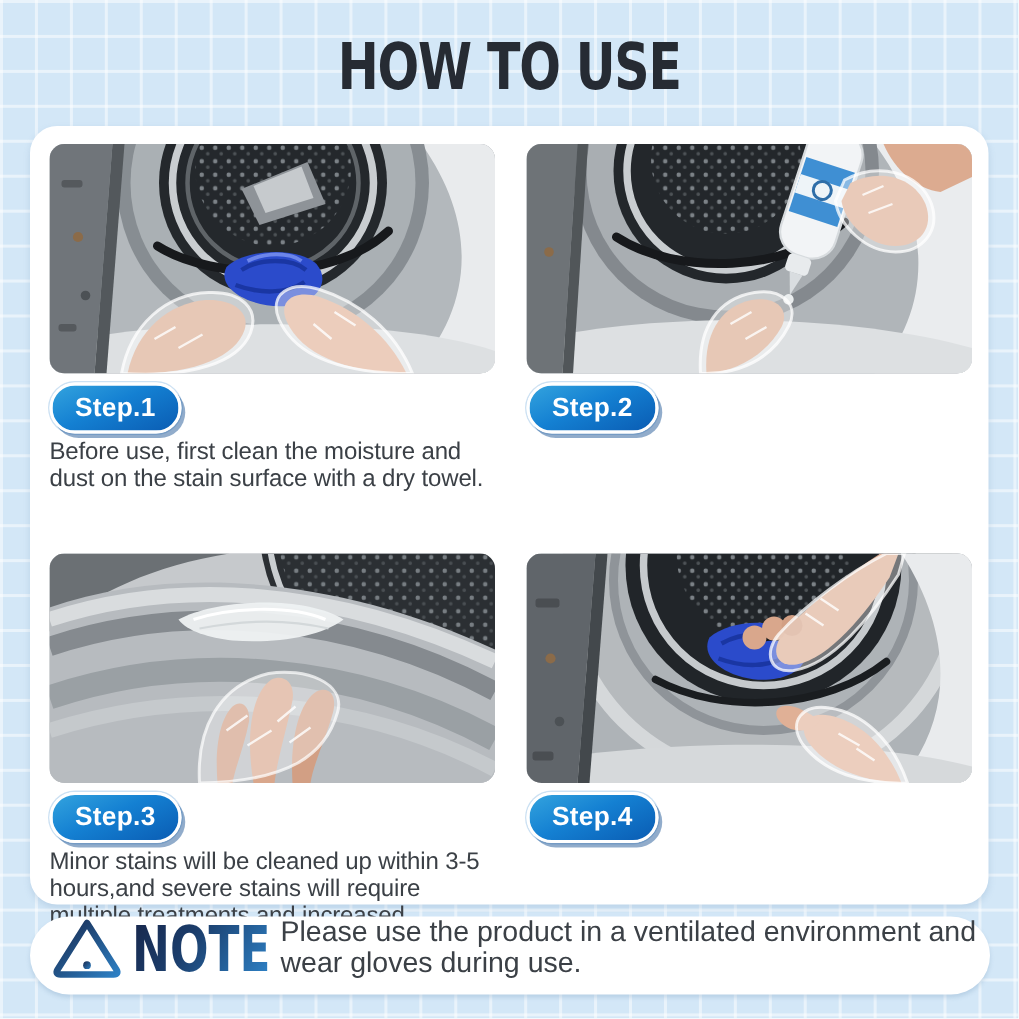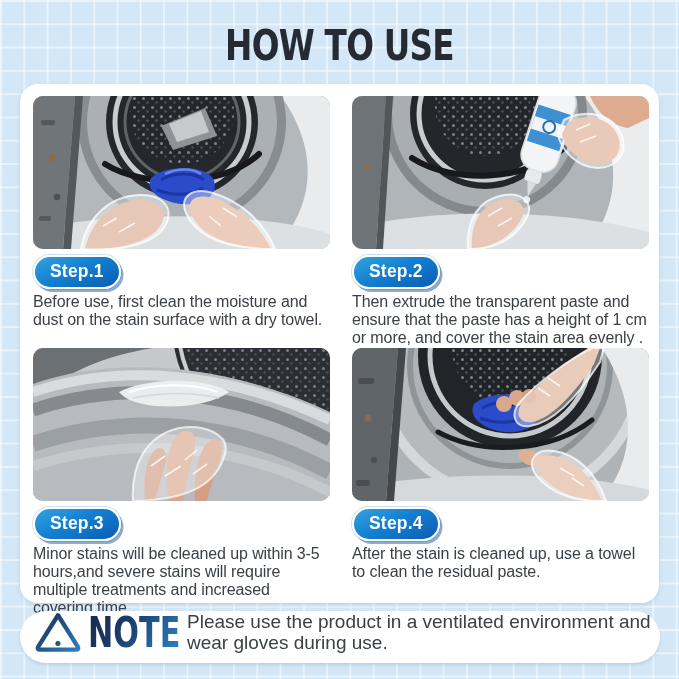--- a/index.html
+++ b/index.html
@@ -24,21 +24,21 @@
     transform:scaleX(.76);
   }
 
   .panel {
     position:absolute; left:20px; top:84px; width:639px; height:519px;
     background:#ffffff; border-radius:18px;
     box-shadow:0 2px 4px rgba(120,155,190,.25);
   }
   .grid2 {
     position:absolute; left:13px; top:12px;
-    display:grid; grid-template-columns:297px 297px; column-gap:22px; row-gap:0;
+    display:grid; grid-template-columns:297px 297px; column-gap:22px; row-gap:0;gap:21px;
   }
   .cell { width:297px; height:252px; }
   .photo {
     width:297px; height:153px; border-radius:10px; overflow:hidden;
     background:#b3b8bc;
   }
   .photo svg { display:block; width:100%; height:100%; }
 
   .badge {
     display:inline-block; margin-top:6px; padding:0 15px;
@@ -159,21 +159,20 @@
               <circle cx="192" cy="106" r="3.5" fill="#eff2f3" opacity=".95"></circle>
             </g>
             <path d="M297,0 L238,0 C246,18 260,30 276,32 L297,22 Z" fill="#dcab90"></path>
             <path d="M216,26 C236,16 258,22 266,40 C272,56 262,68 246,68 C228,68 212,52 210,38 Z" fill="#dcaa8f"></path>
             <path d="M212,24 C234,12 262,18 270,40 C276,58 264,72 246,72 C226,72 208,54 206,38 Z" fill="rgba(255,255,255,.38)" stroke="rgba(255,255,255,.75)" stroke-width="2"></path>
             <path d="M116,153 C114,122 128,103 152,99 C170,96 182,107 175,121 C164,143 142,154 116,153 Z" fill="rgba(255,255,255,.38)" stroke="rgba(255,255,255,.75)" stroke-width="2"></path>
             <path d="M224,34 l14,-6 M228,46 l16,-6 M136,120 l14,-8 M146,130 l14,-8" stroke="rgba(255,255,255,.8)" stroke-width="1.6"></path>
           </svg>
         </div>
         <span class="badge">Step.2</span>
-        <p class="desc">Then extrude the transparent paste and ensure that the paste has a height of 1 cm or more, and cover the stain area evenly .</p>
       </div>
 
       <div class="cell">
         <div class="photo">
           <svg viewBox="0 0 297 153" preserveAspectRatio="none">
             <defs>
                 <pattern id="sp3" width="9" height="9" patternUnits="userSpaceOnUse">
                   <circle cx="2.5" cy="2.5" r="1.5" fill="#777d82"></circle>
                   <circle cx="6.5" cy="6.5" r="1.2" fill="#4a4f53"></circle>
                 </pattern>
@@ -235,21 +234,20 @@
             <circle cx="165" cy="50" r="8" fill="#d9a78c"></circle>
             <circle cx="177" cy="48" r="7" fill="#d29f84"></circle>
             <path d="M240,0 C216,12 186,34 168,54 C158,66 162,80 178,78 C204,74 230,42 248,14 L252,0 Z" fill="rgba(255,255,255,.38)" stroke="rgba(255,255,255,.75)" stroke-width="2"></path>
             <path d="M250,153 C240,128 222,112 202,108 C188,105 180,114 188,126 C200,142 222,152 250,153 Z" fill="#e0b096"></path>
             <path d="M196,112 C186,104 176,100 170,102 C164,104 166,112 174,116 C182,120 190,118 196,112 Z" fill="#e0b096"></path>
             <path d="M254,153 C244,124 224,106 202,103 C184,100 174,112 184,127 C198,146 224,154 254,153 Z" fill="rgba(255,255,255,.38)" stroke="rgba(255,255,255,.75)" stroke-width="2"></path>
             <path d="M186,40 l12,8 M196,30 l12,8 M208,120 l14,8 M220,130 l12,8" stroke="rgba(255,255,255,.8)" stroke-width="1.6"></path>
           </svg>
         </div>
         <span class="badge">Step.4</span>
-        <p class="desc">After the stain is cleaned up, use a towel to clean the residual paste.</p>
       </div>
 
     </div>
   </section>
 
   <footer class="note-bar">
     <svg class="warn-icon" viewBox="0 0 52 44">
       <defs>
         <linearGradient id="wg" x1="0" y1="0" x2="1" y2="1">
           <stop offset="0" stop-color="#18294e"></stop>

